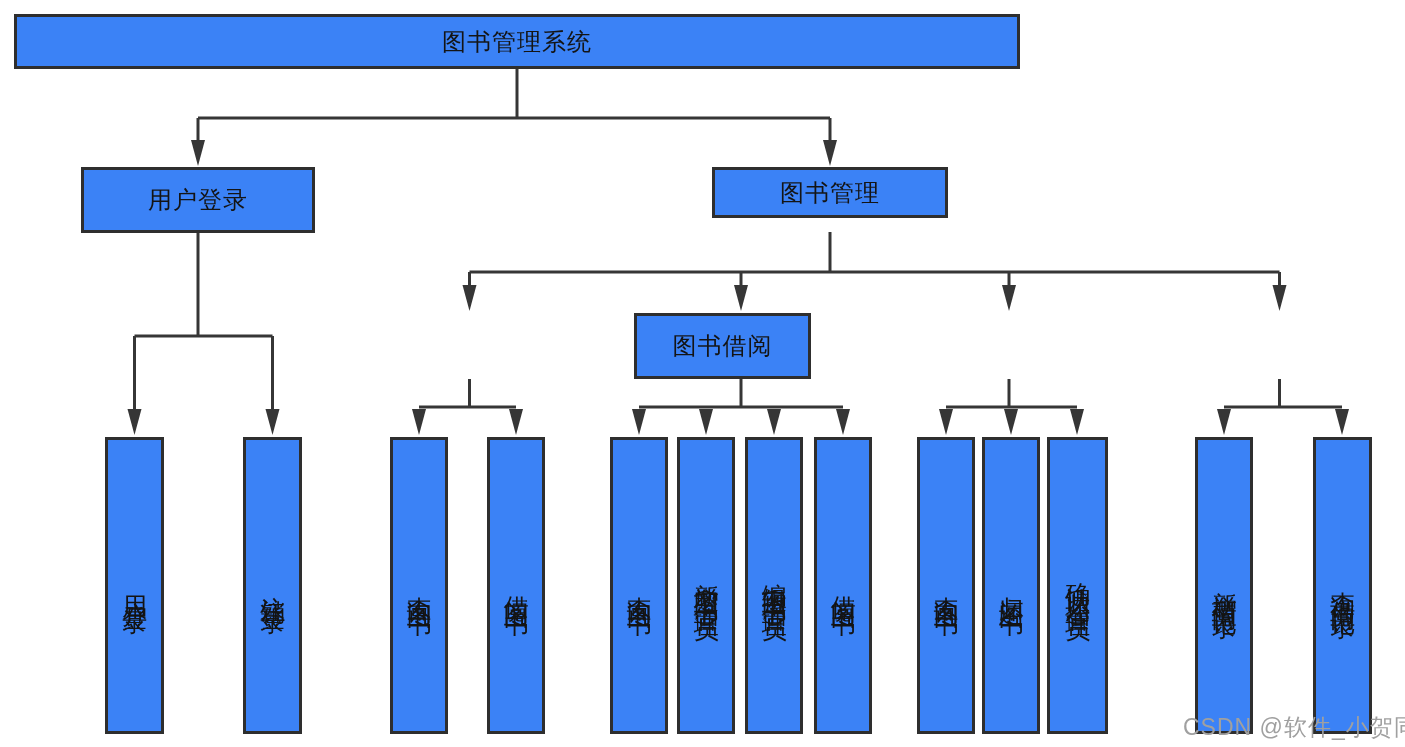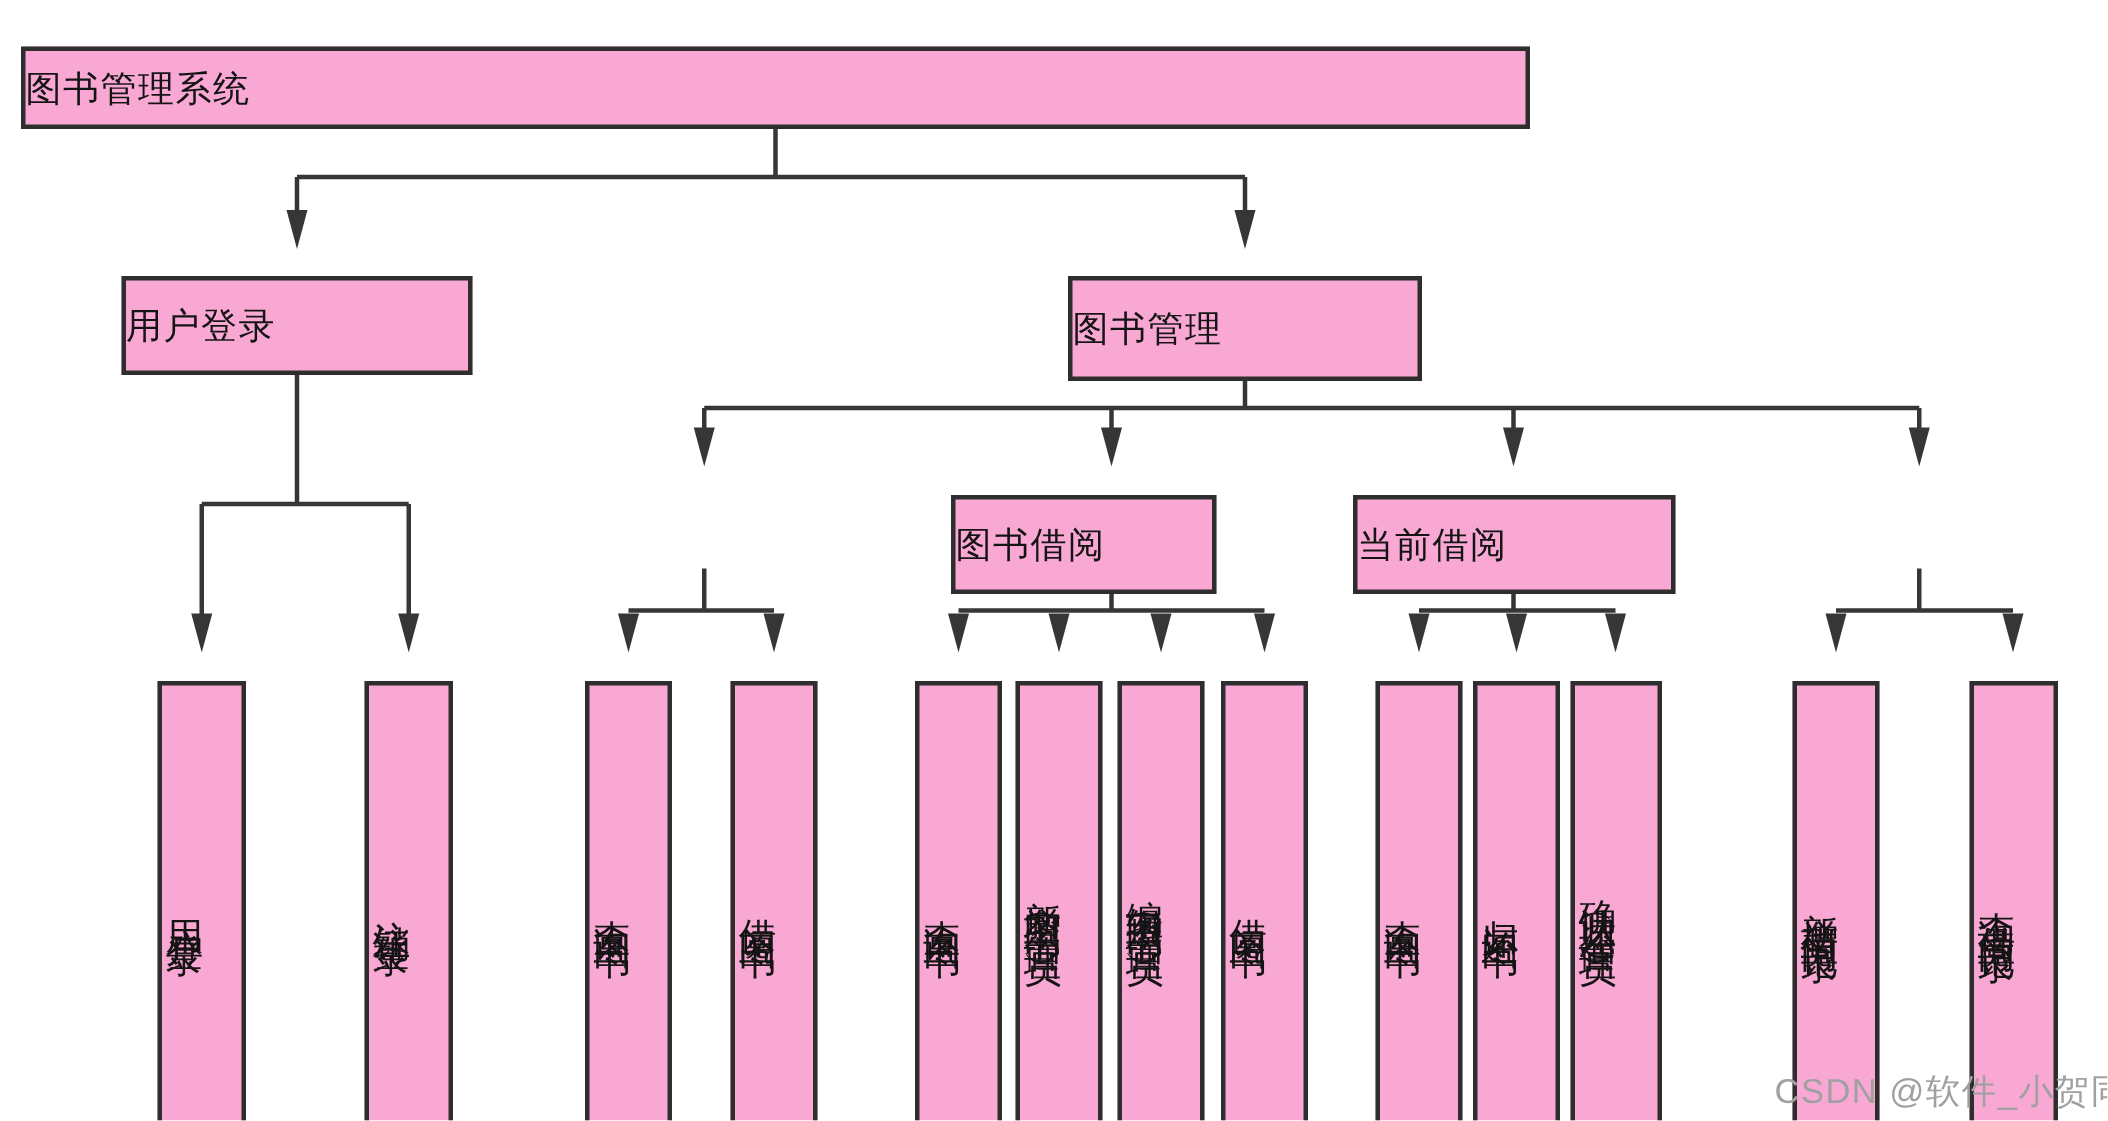--- a/index.html
+++ b/index.html
@@ -14,26 +14,26 @@
   svg.connectors {
     position: absolute;
     left: 0; top: 0;
     width: 1405px; height: 747px;
     z-index: 1;
   }
   .box {
     position: absolute;
     box-sizing: border-box;
     border: 3px solid #2e2e2e;
-    background: #f9a8d4;
+    background: #3b82f6;
     display: flex;
     align-items: center;
+    justify-content: center;
     color: #141414;
     z-index: 2;
-    margin-top: 17px;
   }
   .h-label {
     font-size: 24px;
     letter-spacing: 1px;
     white-space: nowrap;
   }
   .root-label { font-size: 24px; }
   .v-label {
     writing-mode: vertical-rl;
     text-orientation: mixed;
@@ -113,29 +113,26 @@
     </g>
   </svg>
 
   <div class="box" style="left:14px; top:14px; width:1006px; height:55px;">
     <span class="h-label root-label">图书管理系统</span>
   </div>
 
   <div class="box" style="left:81px; top:167px; width:234px; height:66px;">
     <span class="h-label">用户登录</span>
   </div>
-  <div class="box" style="left:712px; top:167px; width:236px; height:70px;">
+  <div class="box" style="left:712px; top:167px; width:236px; height:51px;">
     <span class="h-label">图书管理</span>
   </div>
 
   <div class="box" style="left:634px; top:313px; width:177px; height:66px;">
     <span class="h-label">图书借阅</span>
-  </div>
-  <div class="box" style="left:902px; top:313px; width:215px; height:66px;">
-    <span class="h-label">当前借阅</span>
   </div>
 
   <div class="box" style="left:105px; top:437px; width:59px; height:297px;">
     <span class="v-label">用户登录</span>
   </div>
   <div class="box" style="left:243px; top:437px; width:59px; height:297px;">
     <span class="v-label">注销登录</span>
   </div>
 
   <div class="box" style="left:390px; top:437px; width:58px; height:297px;">

